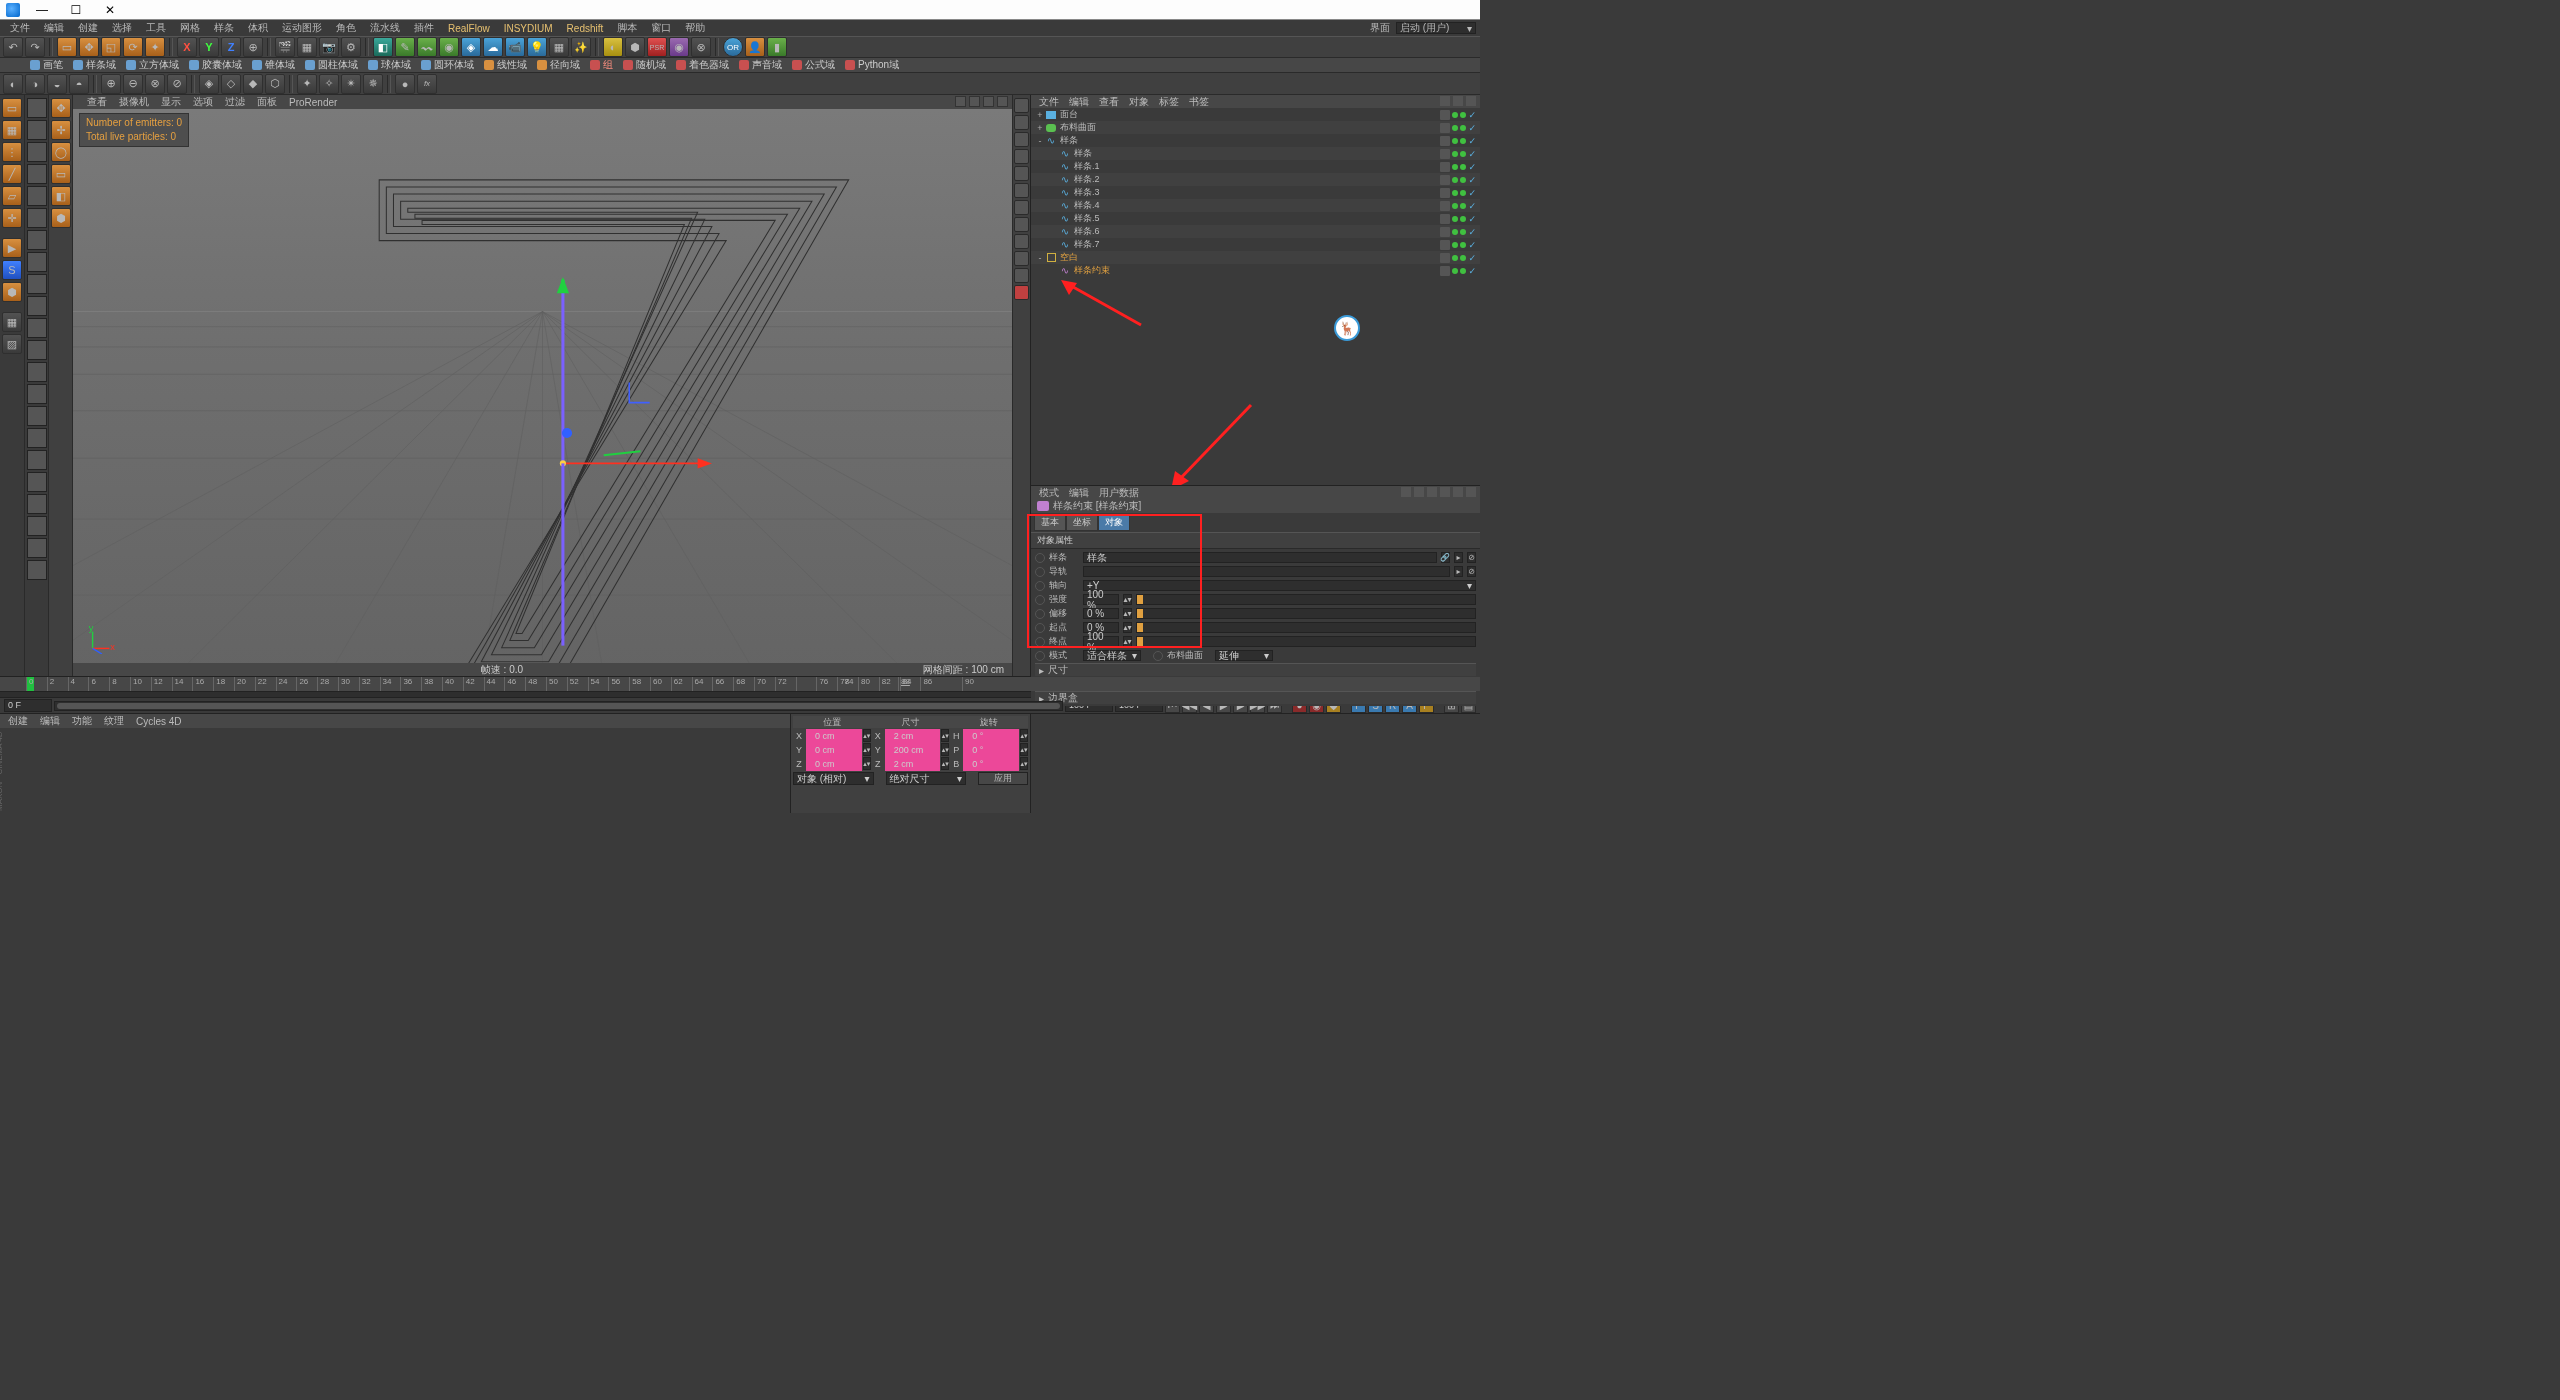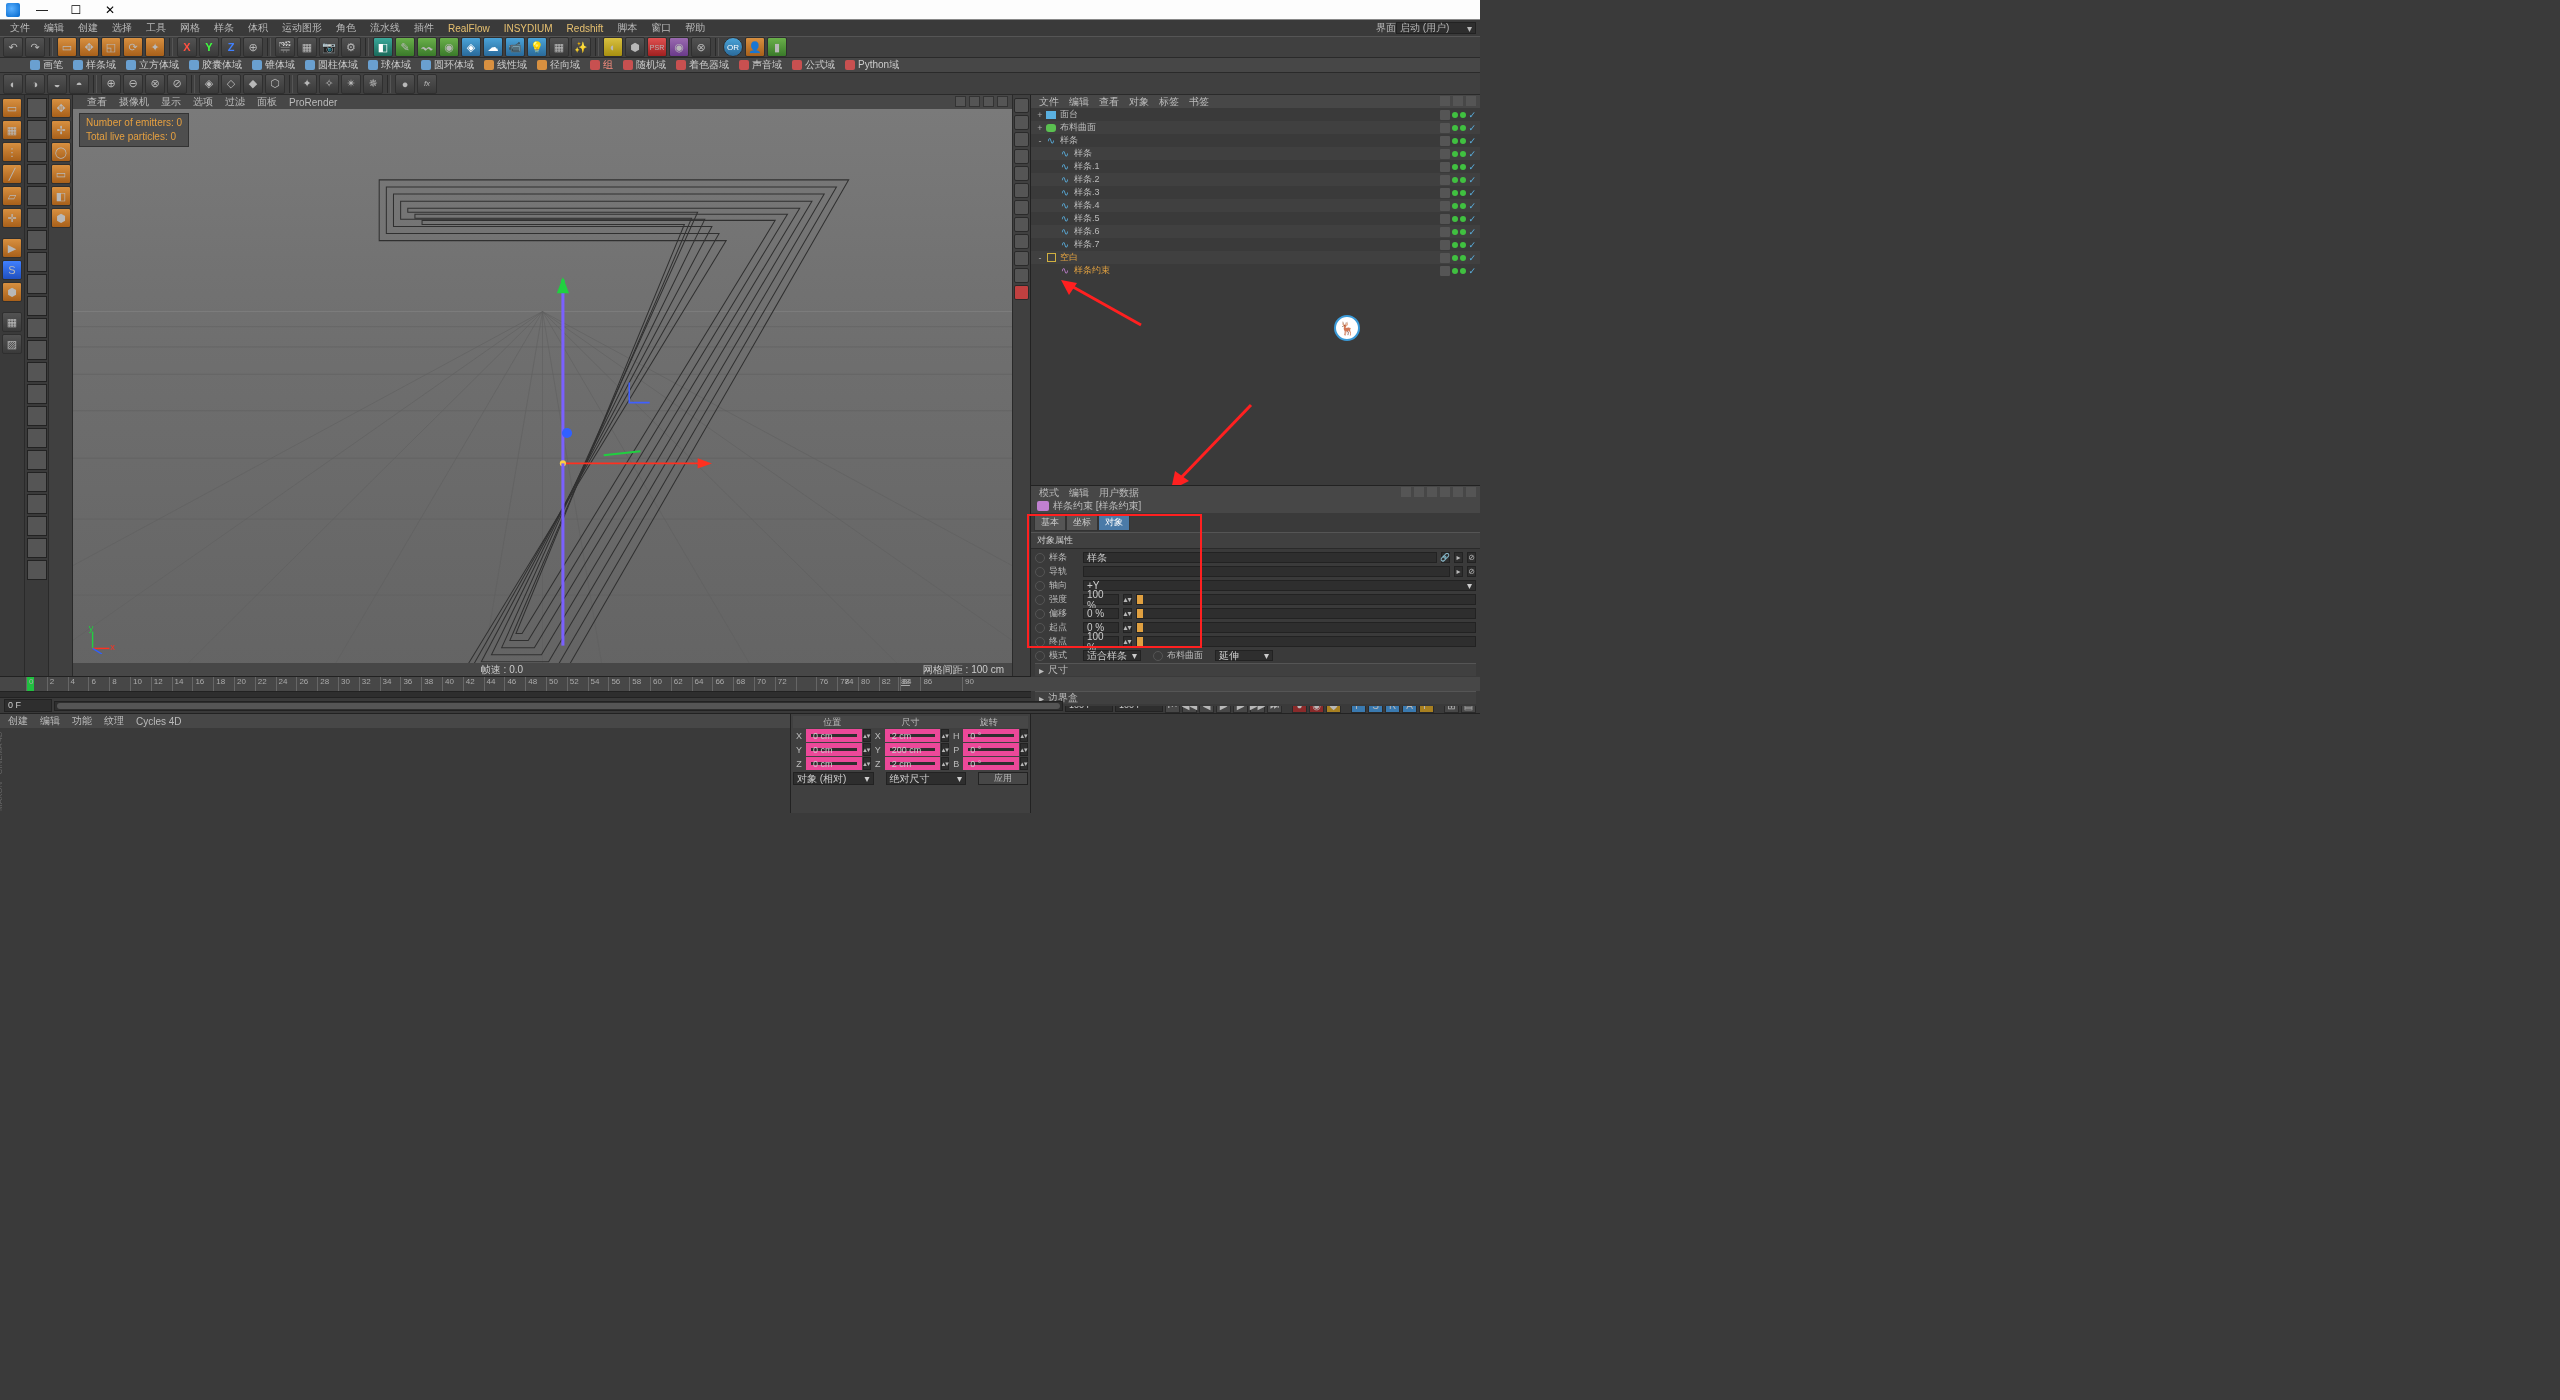--- a/index.html
+++ b/index.html
@@ -8,21 +8,21 @@
 
 .titlebar { height: 20px; background: #fdfdfd; display: flex; align-items: center; padding: 0 6px; color: #000; border-bottom: 1px solid #888; }
 .titlebar .app-icon { width: 14px; height: 14px; margin-right: 5px; background: radial-gradient(circle at 40% 40%, #5ab0ff, #0066cc); border-radius: 2px; }
 .titlebar .title { flex: 1; font-size: 11px; }
 .titlebar .winbtn { width: 34px; height: 18px; display: flex; align-items: center; justify-content: center; font-size: 12px; }
 
 
 .menubar { height: 16px; background: #3a3a3a; display: flex; align-items: center; padding: 0 4px; gap: 2px; }
 .menubar .mitem { padding: 0 6px; color: #bbb; font-size: 10px; cursor: default; }
 .menubar .mitem.hl { color: #e6c070; }
-.menubar .right { margin-left: auto; display: flex; align-items: center; gap: 0; }
+.menubar .right { margin-left: auto; display: flex; align-items: center; gap: 6px; }
 
 
 .maintoolbar { height: 22px; background: #404040; display: flex; align-items: center; padding: 0 3px; gap: 2px; border-top: 1px solid #555; border-bottom: 1px solid #2a2a2a; }
 .tbtn { width: 20px; height: 20px; display: flex; align-items: center; justify-content: center; border: 1px solid #2f2f2f; background: linear-gradient(#525252,#3a3a3a); border-radius: 2px; font-size: 11px; }
 .tbtn.blue { background: linear-gradient(#4aa3d8,#2a6a9a); color:#fff; }
 .tbtn.orange { background: linear-gradient(#d89040,#a8601a); }
 .tbtn.green { background: linear-gradient(#6ab04a,#3a7a2a); }
 .tbtn.teal { background: linear-gradient(#3aa89a,#1a6a5a); color:#fff;}
 .tbtn.purple { background: linear-gradient(#9a6ab0,#6a3a8a); }
 .tbtn.yellow { background: linear-gradient(#d8c040,#a89010); }
@@ -114,21 +114,21 @@
 .bot-left { flex:1; display:flex; flex-direction:column;}
 .bot-tabs { height:14px; display:flex; align-items:center; gap:12px; padding:0 8px; font-size:9px; color:#bbb; background:#474747;}
 .bot-content { flex:1; background:#3a3a3a; position:relative;}
 .bot-logo { position:absolute; left:4px; bottom:2px; font-size:8px; color:#666; transform:rotate(-90deg); transform-origin:left bottom;}
 
 .coord-panel { flex:0 0 240px; background:#404040; border-left:1px solid #222; display:flex; flex-direction:column; padding:2px;}
 .coord-head { display:flex; height:12px;}
 .coord-head .ch { flex:1; text-align:center; font-size:9px; color:#bbb; background:#474747;}
 .coord-row { display:flex; height:13px; gap:1px; margin-top:1px;}
 .coord-row .cl { width:12px; font-size:9px; color:#bbb; display:flex; align-items:center; justify-content:center;}
-.coord-row .cf { flex:1; background:#2e2e2e; border:5px solid #ec4899; font-size:9px; color:#ccc; padding:0 2px; display:flex; align-items:center;}
+.coord-row .cf { flex:1; background:#2e2e2e; border:7px solid #ec4899; font-size:9px; color:#ccc; padding:0 2px; display:flex; align-items:center;}
 .coord-row .cs { width:8px; background:#2e2e2e; border:1px solid #222; font-size:7px; display:flex; align-items:center; justify-content:center;}
 .coord-bot { display:flex; gap:12px; margin-top:2px;}
 .coord-bot .csel { flex:1; height:13px; background:#2e2e2e; border:1px solid #222; font-size:9px; color:#ccc; display:flex; align-items:center; justify-content:space-between; padding:0 3px;}
 .coord-bot .cbtn { flex:0 0 50px; height:13px; background:#474747; border:1px solid #222; font-size:9px; display:flex; align-items:center; justify-content:center;}
 
 .mat-panel { flex:0 0 450px; background:#3a3a3a; border-left:1px solid #222;}
 
 svg { display:block; }
 </style>
 </head>

